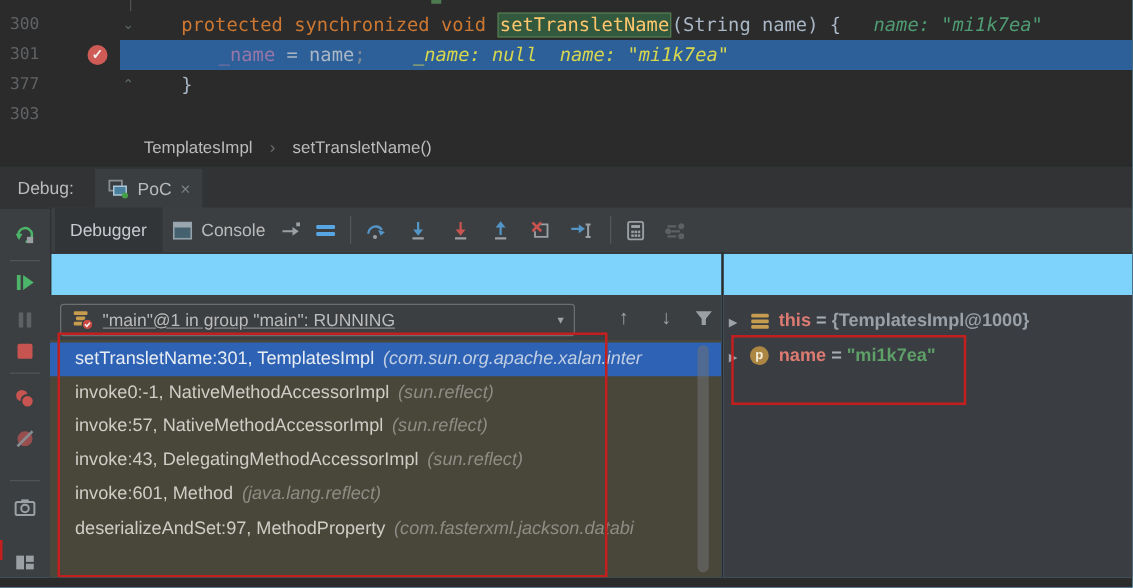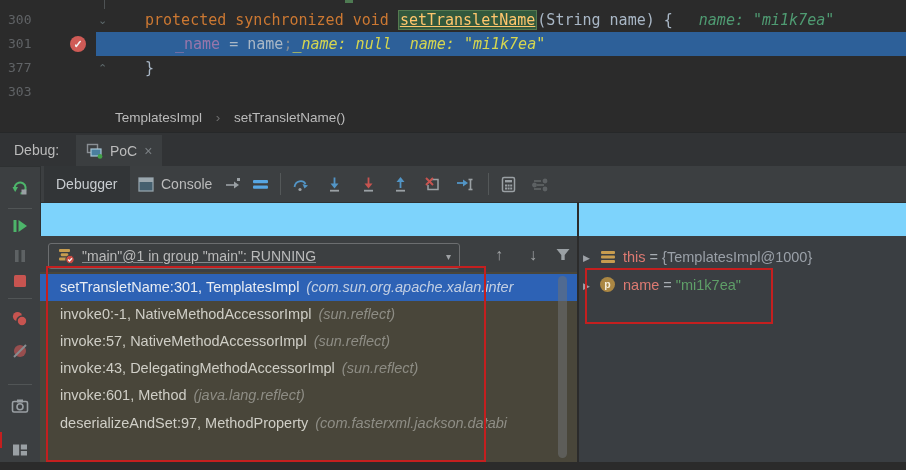--- a/index.html
+++ b/index.html
@@ -8,21 +8,21 @@
   .abs{position:absolute;}
 
   
   .editor{left:0;top:0;width:906px;height:104px;background:#2b2b2b;}
   .codeline{position:absolute;height:24px;line-height:24px;white-space:pre;
             font-family:"DejaVu Sans Mono","Liberation Mono",monospace;font-size:15px;}
   .gutter-num{position:absolute;left:8px;width:40px;color:#606366;
               font-family:"DejaVu Sans Mono","Liberation Mono",monospace;font-size:13px;line-height:24px;}
   .cur-line{position:absolute;left:96px;top:32px;width:810px;height:24px;background:#2d6099;}
   .kw{color:#cc7832;}
-  .method-box{background:#32593d;border:1px solid #557a50;color:#ffc66d;padding:0 1px;text-decoration:underline;}
+  .method-box{background:#32593d;border:1px solid #557a50;color:#ffc66d;padding:0 1px;}
   .code-default{color:#a9b7c6;}
   .code-field{color:#9876aa;}
   .code-dim{color:#7f8a94;}
   .hint-green{color:#4f9b72;font-style:italic;}
   .hint-yellow{color:#d6d64f;font-style:italic;}
   .fold{position:absolute;left:98px;width:14px;color:#5f6b6e;font-size:11px;line-height:24px;}
   .bp{position:absolute;left:70px;top:36px;width:16px;height:16px;border-radius:50%;
       background:#cf5b56;color:#f2f2f2;font-size:11px;line-height:16px;text-align:center;font-weight:bold;}
   .fold-stem{position:absolute;left:104px;top:0;width:1px;height:9px;background:#4e5254;}
   .green-sliver{position:absolute;left:345px;top:0;width:8px;height:3px;background:#4e7a52;}
@@ -68,21 +68,21 @@
   .frow .fpkg{font-style:italic;color:#8e8d85;margin-left:7px;}
   .frow.sel{background:#2d62b5;color:#e8ecf3;}
   .frow.sel .fpkg{color:#c2cfe3;}
   .fscroll{position:absolute;left:518px;top:4px;width:9px;height:182px;border-radius:5px;background:#6e7173;opacity:.55;}
 
   .divider{left:577px;top:202px;width:2px;height:268px;background:#2b2b2b;}
   .vars-panel{left:579px;top:236px;width:327px;height:234px;background:#3a3e42;}
   .vrow{position:absolute;left:0;width:327px;height:26px;line-height:26px;white-space:nowrap;font-size:14.5px;}
   .vexp{position:absolute;left:4px;top:0;width:12px;color:#9da2a8;font-size:9px;}
   .vicon{position:absolute;left:21px;top:5px;width:16px;height:16px;}
-  .vtext{position:absolute;left:44px;top:0;}
+  .vtext{position:absolute;left:44px;top:0;font-weight:bold;}
   .vname{color:#dd7a72;}
   .veq{color:#a7acb2;}
   .vval-gray{color:#9aa0a8;}
   .vval-green{color:#5f9f68;}
   .vval-null{color:#c7ccd1;}
 
   .annotation{position:absolute;border:2px solid #c41f1f;box-sizing:border-box;background:transparent;}
   .red-tick{position:absolute;left:0;top:432px;width:2px;height:16px;background:#c41f1f;}
 
   .pbar{fill:#c79c4f;}
@@ -103,21 +103,21 @@
     <div class="gutter-num" style="top:32px">301</div>
     <div class="gutter-num" style="top:56px">377</div>
     <div class="gutter-num" style="top:80px">303</div>
 
     <div class="bp">✓</div>
     <div class="fold" style="top:8px">⌄</div>
     <div class="fold" style="top:56px">⌃</div>
 
     <div class="codeline" style="left:145px;top:8px"><span class="kw">protected synchronized void </span><span class="method-box">setTransletName</span><span class="code-default">(String name) {</span><span class="hint-green" style="margin-left:26px">name: "mi1k7ea"</span></div>
 
-    <div class="codeline" style="left:175px;top:32px"><span class="code-field">_name</span><span class="code-default"> = </span><span class="code-default">name</span><span class="code-dim">;</span><span class="hint-yellow" style="">_name: null</span><span class="hint-yellow" style="margin-left:18px">name: "mi1k7ea"</span></div>
+    <div class="codeline" style="left:175px;top:32px"><span class="code-field">_name</span><span class="code-default"> = </span><span class="code-default">name</span><span class="code-dim">;</span><span class="hint-yellow" style="margin-left:38px">_name: null</span><span class="hint-yellow" style="margin-left:18px">name: "mi1k7ea"</span></div>
 
     <div class="codeline code-default" style="left:145px;top:56px">}</div>
   </div>
 
   <div class="abs breadcrumbs">
     <span style="margin-left:115px">TemplatesImpl</span>
     <span class="crumb-sep">›</span>
     <span>setTransletName()</span>
   </div>
 

